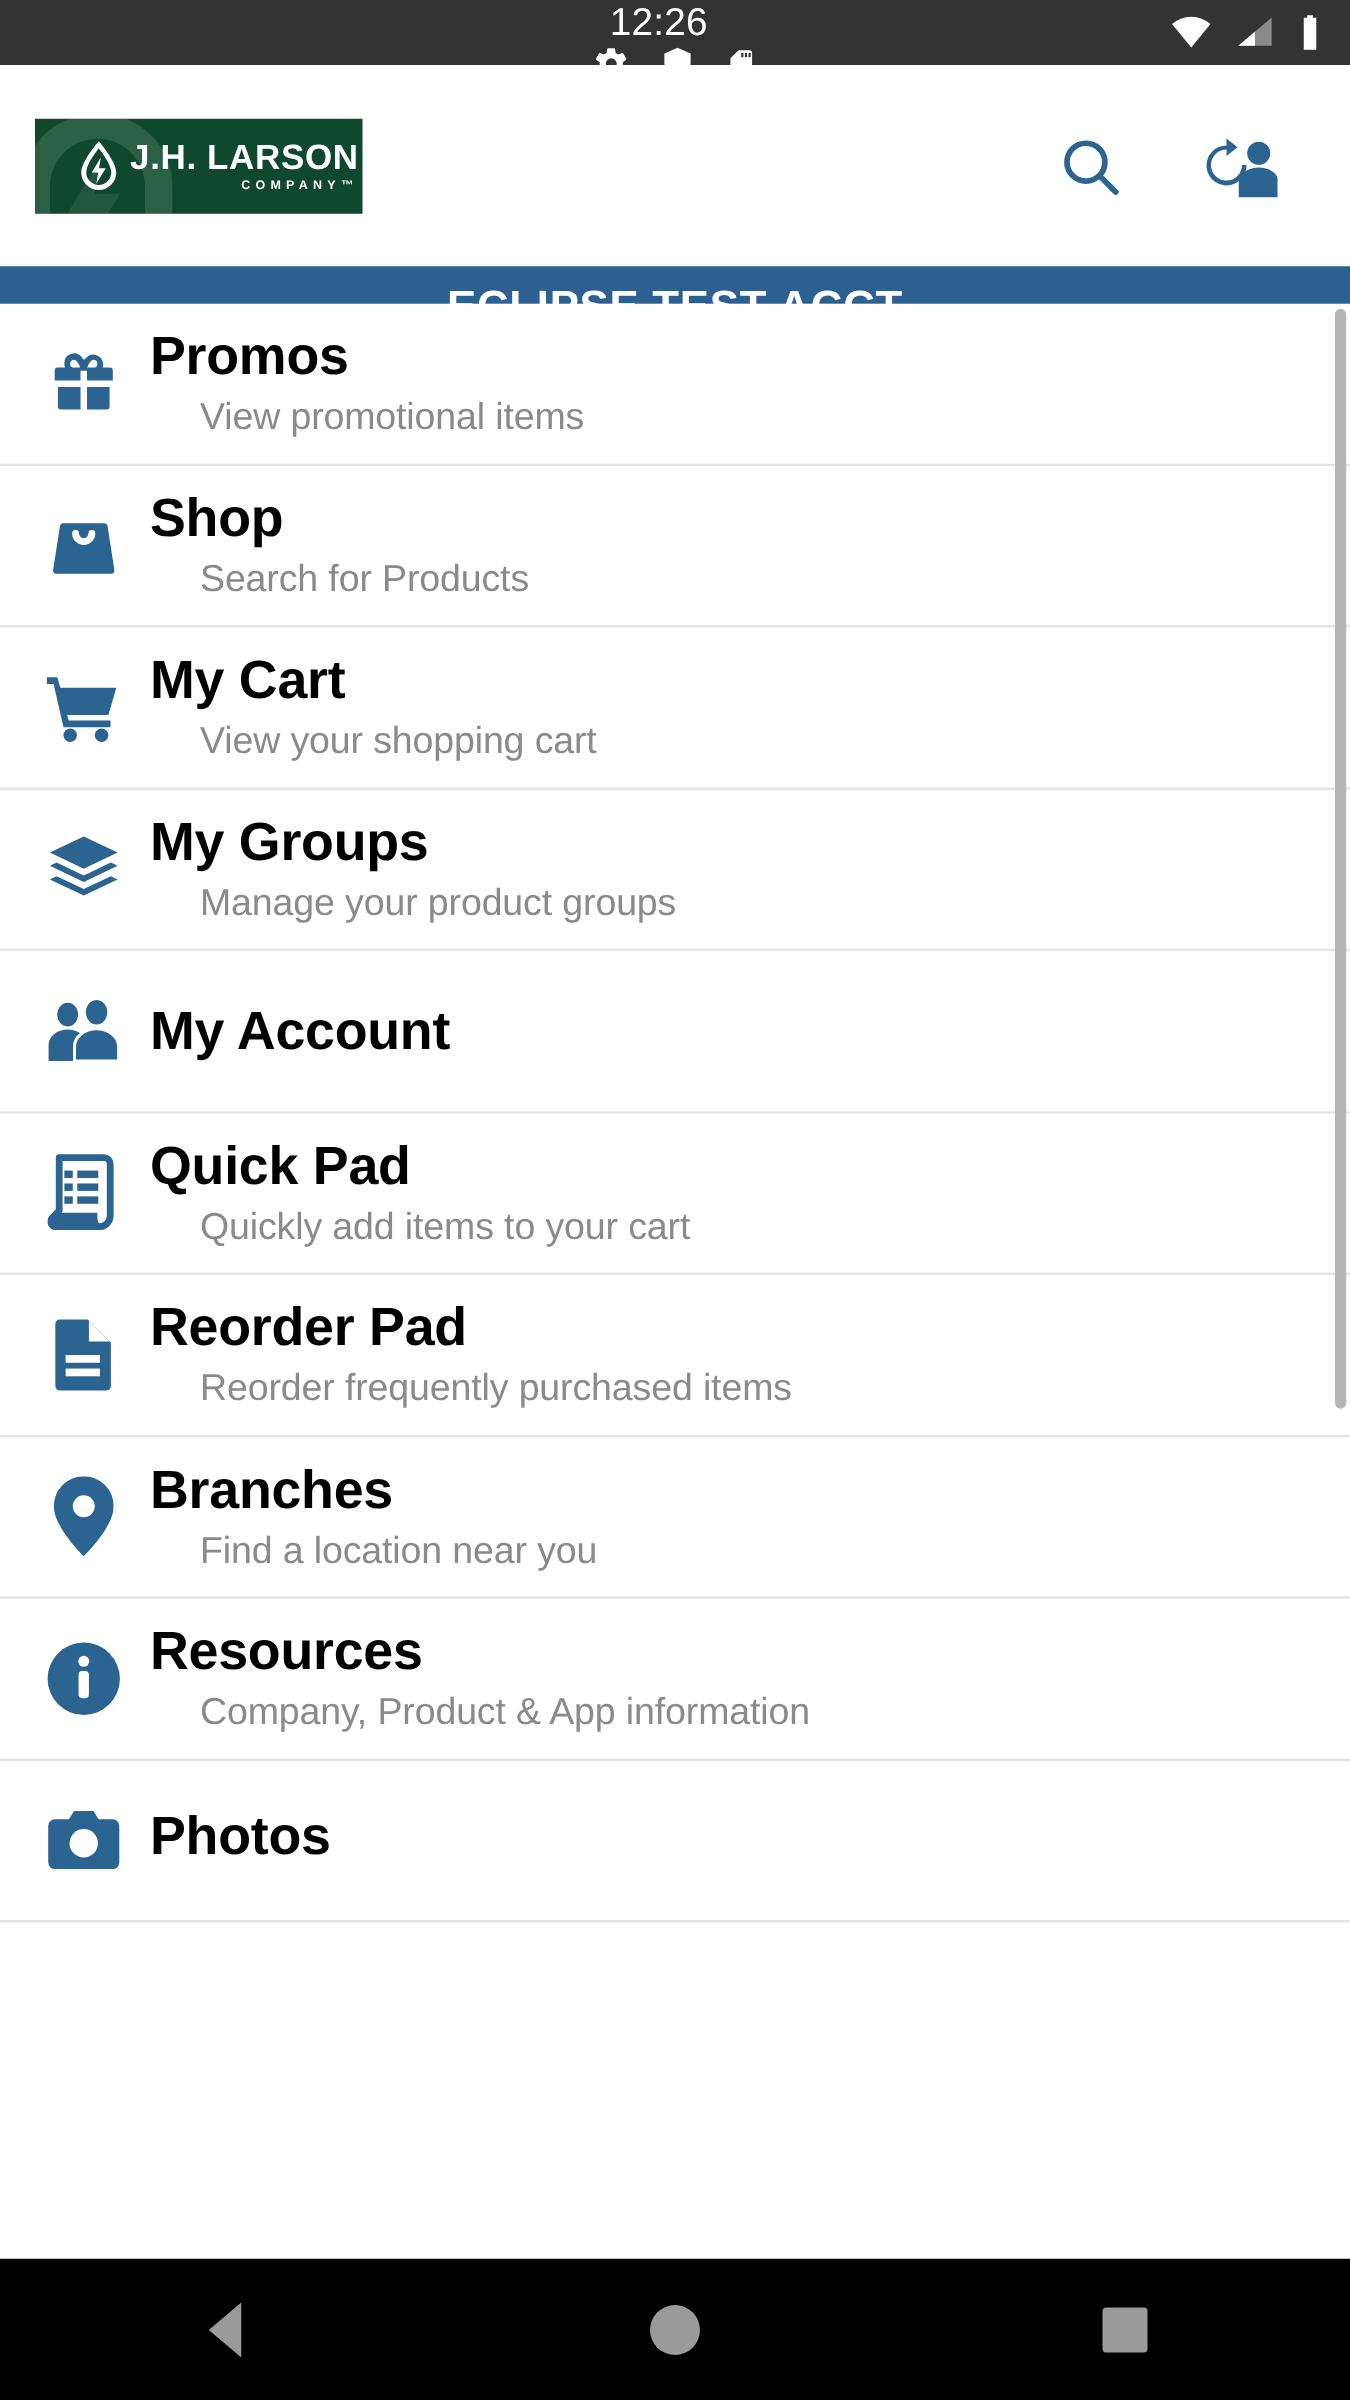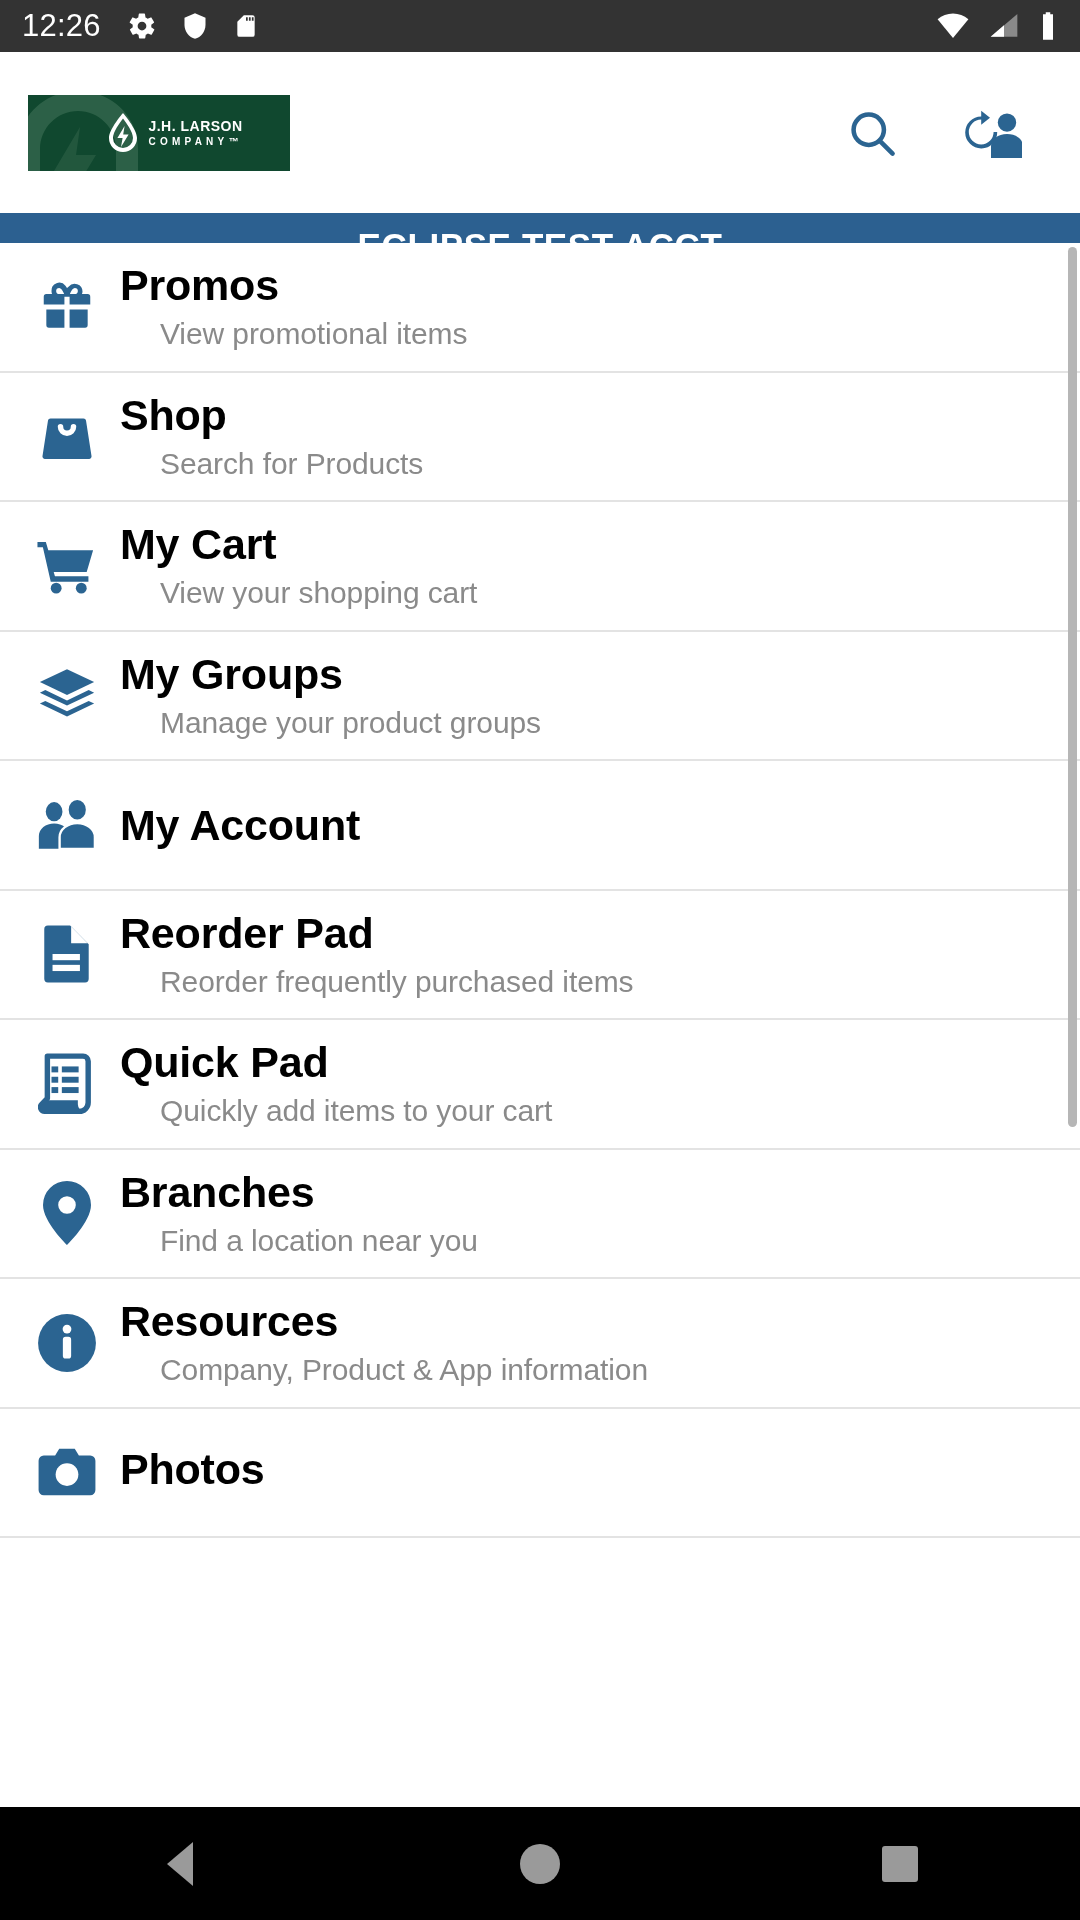--- a/index.html
+++ b/index.html
@@ -9,20 +9,21 @@
     background:#ffffff;
     overflow:hidden;
     position:relative;
   }
 
   
   .statusbar{
     height:52px; background:#333333; color:#ffffff;
     display:flex; align-items:center; padding:0 22px;
     position:relative;
+    flex-direction:column;
   }
   .sb-time{ font-size:31px; letter-spacing:.2px; font-weight:400; margin-right:26px; }
   .sb-left{ display:flex; align-items:center; gap:24px; }
   .sb-right{ position:absolute; right:22px; top:0; height:52px; display:flex; align-items:center; gap:18px; }
   .sb-icon{ display:block; }
 
   
   .appbar{
     height:161px; background:#ffffff;
     display:flex; align-items:center; justify-content:space-between;
@@ -33,21 +34,21 @@
     position:relative; overflow:hidden;
     display:flex; align-items:center; justify-content:center;
   }
   .logo-watermark{
     position:absolute; left:-10px; top:-4px; width:120px; height:110px;
     opacity:.30;
   }
   .logo-inner{ display:flex; align-items:center; gap:9px; transform:translateX(16px); }
   .logo-drop{ width:32px; height:40px; }
   .logo-text{ display:flex; flex-direction:column; line-height:1; }
-  .logo-name{ color:#ffffff; font-size:14px; font-weight:700; letter-spacing:.5px; }
+  .logo-name{ color:#ffffff; font-size:28px; font-weight:700; letter-spacing:.5px; }
   .logo-sub{ color:#ffffff; font-size:10px; font-weight:600; letter-spacing:4.2px; margin-top:4px;text-align:right; }
   .appbar-actions{ display:flex; align-items:center; gap:62px; margin-right:24px; }
   .act-btn{ background:none; border:none; cursor:pointer; display:flex; align-items:center; }
 
   
   .acct-banner{
     height:65px; background:#2c6090;
     display:flex; align-items:center; justify-content:center;
   }
   .acct-banner span{
@@ -227,54 +228,54 @@
     <div class="row-icon">
       <svg width="62" height="56" viewBox="0 0 26 22" fill="#2b6491">
         <ellipse cx="7.6" cy="5.4" rx="3.5" ry="4"></ellipse>
         <path d="M7.6 10.4c-3.5 0-6.4 2.3-6.4 5.2V21h12.8v-5.4c0-2.9-2.9-5.2-6.4-5.2z"></path>
         <ellipse cx="17.3" cy="4.6" rx="4.1" ry="4.6" stroke="#ffffff" stroke-width="1"></ellipse>
         <path d="M17.3 10.2c-4 0-7.4 2.6-7.4 5.9V21h14.8v-4.9c0-3.3-3.4-5.9-7.4-5.9z" stroke="#ffffff" stroke-width="1"></path>
       </svg>
     </div>
     <div class="row-text">
       <div class="row-title">My Account</div>
-    </div>
-  </div>
-
-  <div class="row">
-    <div class="row-icon">
-      <svg width="56" height="62" viewBox="0 0 20 24" fill="#2b6491">
-        <path d="M2.6 1h8.6l7.2 7.2v13.4a1.4 1.4 0 01-1.4 1.4H2.6a1.4 1.4 0 01-1.4-1.4V2.4A1.4 1.4 0 012.6 1z"></path>
-        <path d="M11.6 1.4v6.4h6.4l-6.4-6.4z" fill="#ffffff"></path>
-        <rect x="4.4" y="12" width="10.6" height="2.4" fill="#ffffff"></rect>
-        <rect x="4.4" y="16.2" width="10.6" height="2.4" fill="#ffffff"></rect>
-      </svg>
-    </div>
-    <div class="row-text">
-      <div class="row-title">Reorder Pad</div>
-      <div class="row-sub">Reorder frequently purchased items</div>
     </div>
   </div>
 
   <div class="row">
     <div class="row-icon">
       <svg width="58" height="62" viewBox="0 0 22 24" fill="none">
         <path d="M4 1.2h13.2a2 2 0 012 2v16a3.4 3.4 0 01-3.4 3.4H2.4a1.6 1.6 0 01-1.2-2.7l2.2-2.3V1.2z" stroke="#2b6491" stroke-width="2.1" stroke-linejoin="round"></path>
         <path d="M3.4 18.3h11.8v1.5a3.2 3.2 0 003.2 3.2H2.4a1.6 1.6 0 01-1.2-2.7l2.2-2z" fill="#2b6491"></path>
         <rect x="5" y="5.2" width="2.6" height="2.3" fill="#2b6491"></rect>
         <rect x="9" y="5.2" width="6.5" height="2.3" fill="#2b6491"></rect>
         <rect x="5" y="9.2" width="2.6" height="2.3" fill="#2b6491"></rect>
         <rect x="9" y="9.2" width="6.5" height="2.3" fill="#2b6491"></rect>
         <rect x="5" y="13.2" width="2.6" height="2.3" fill="#2b6491"></rect>
         <rect x="9" y="13.2" width="6.5" height="2.3" fill="#2b6491"></rect>
       </svg>
     </div>
     <div class="row-text">
       <div class="row-title">Quick Pad</div>
       <div class="row-sub">Quickly add items to your cart</div>
+    </div>
+  </div>
+
+  <div class="row">
+    <div class="row-icon">
+      <svg width="56" height="62" viewBox="0 0 20 24" fill="#2b6491">
+        <path d="M2.6 1h8.6l7.2 7.2v13.4a1.4 1.4 0 01-1.4 1.4H2.6a1.4 1.4 0 01-1.4-1.4V2.4A1.4 1.4 0 012.6 1z"></path>
+        <path d="M11.6 1.4v6.4h6.4l-6.4-6.4z" fill="#ffffff"></path>
+        <rect x="4.4" y="12" width="10.6" height="2.4" fill="#ffffff"></rect>
+        <rect x="4.4" y="16.2" width="10.6" height="2.4" fill="#ffffff"></rect>
+      </svg>
+    </div>
+    <div class="row-text">
+      <div class="row-title">Reorder Pad</div>
+      <div class="row-sub">Reorder frequently purchased items</div>
     </div>
   </div>
 
   <div class="row">
     <div class="row-icon">
       <svg width="48" height="64" viewBox="0 0 18 24" fill="#2b6491">
         <path d="M9 0a9 9 0 00-9 9c0 6.3 9 15 9 15s9-8.7 9-15A9 9 0 009 0zm0 12.3A3.3 3.3 0 1112.3 9 3.3 3.3 0 019 12.3z"></path>
       </svg>
     </div>
     <div class="row-text">

